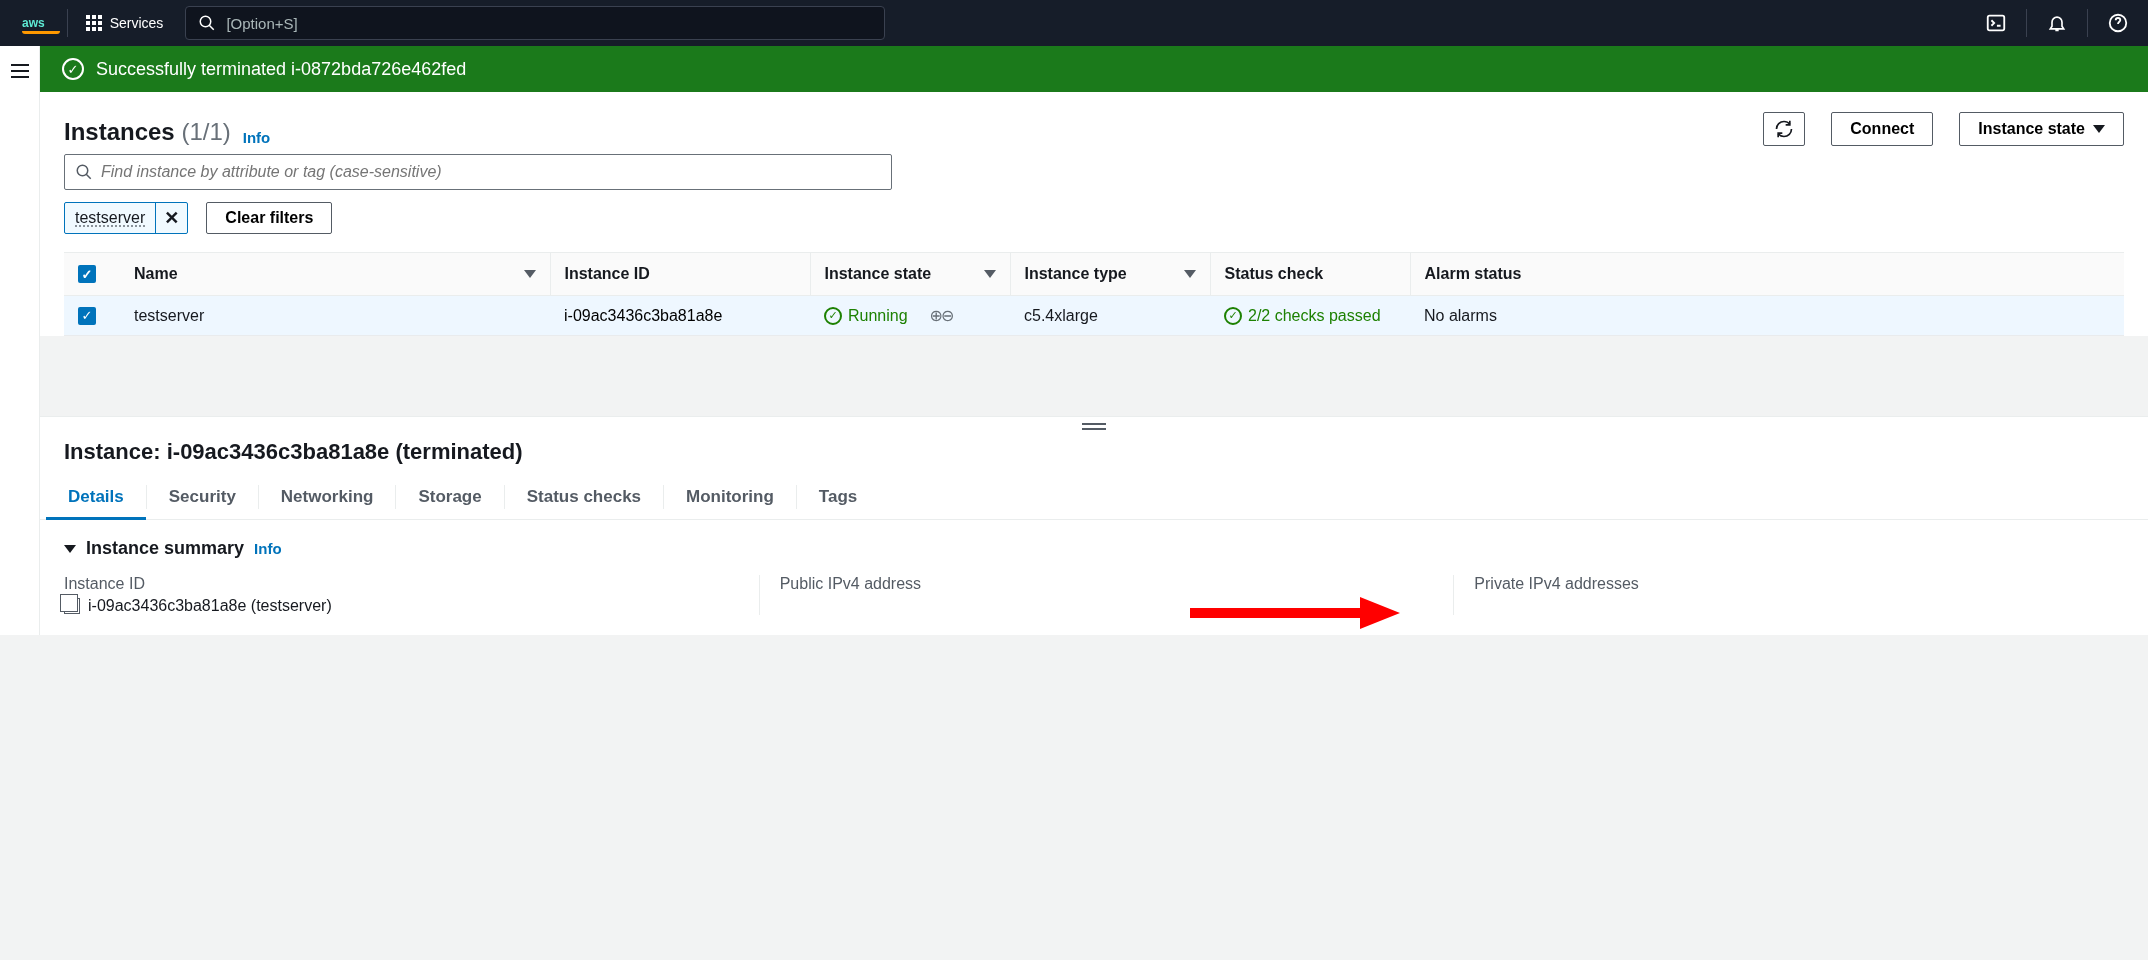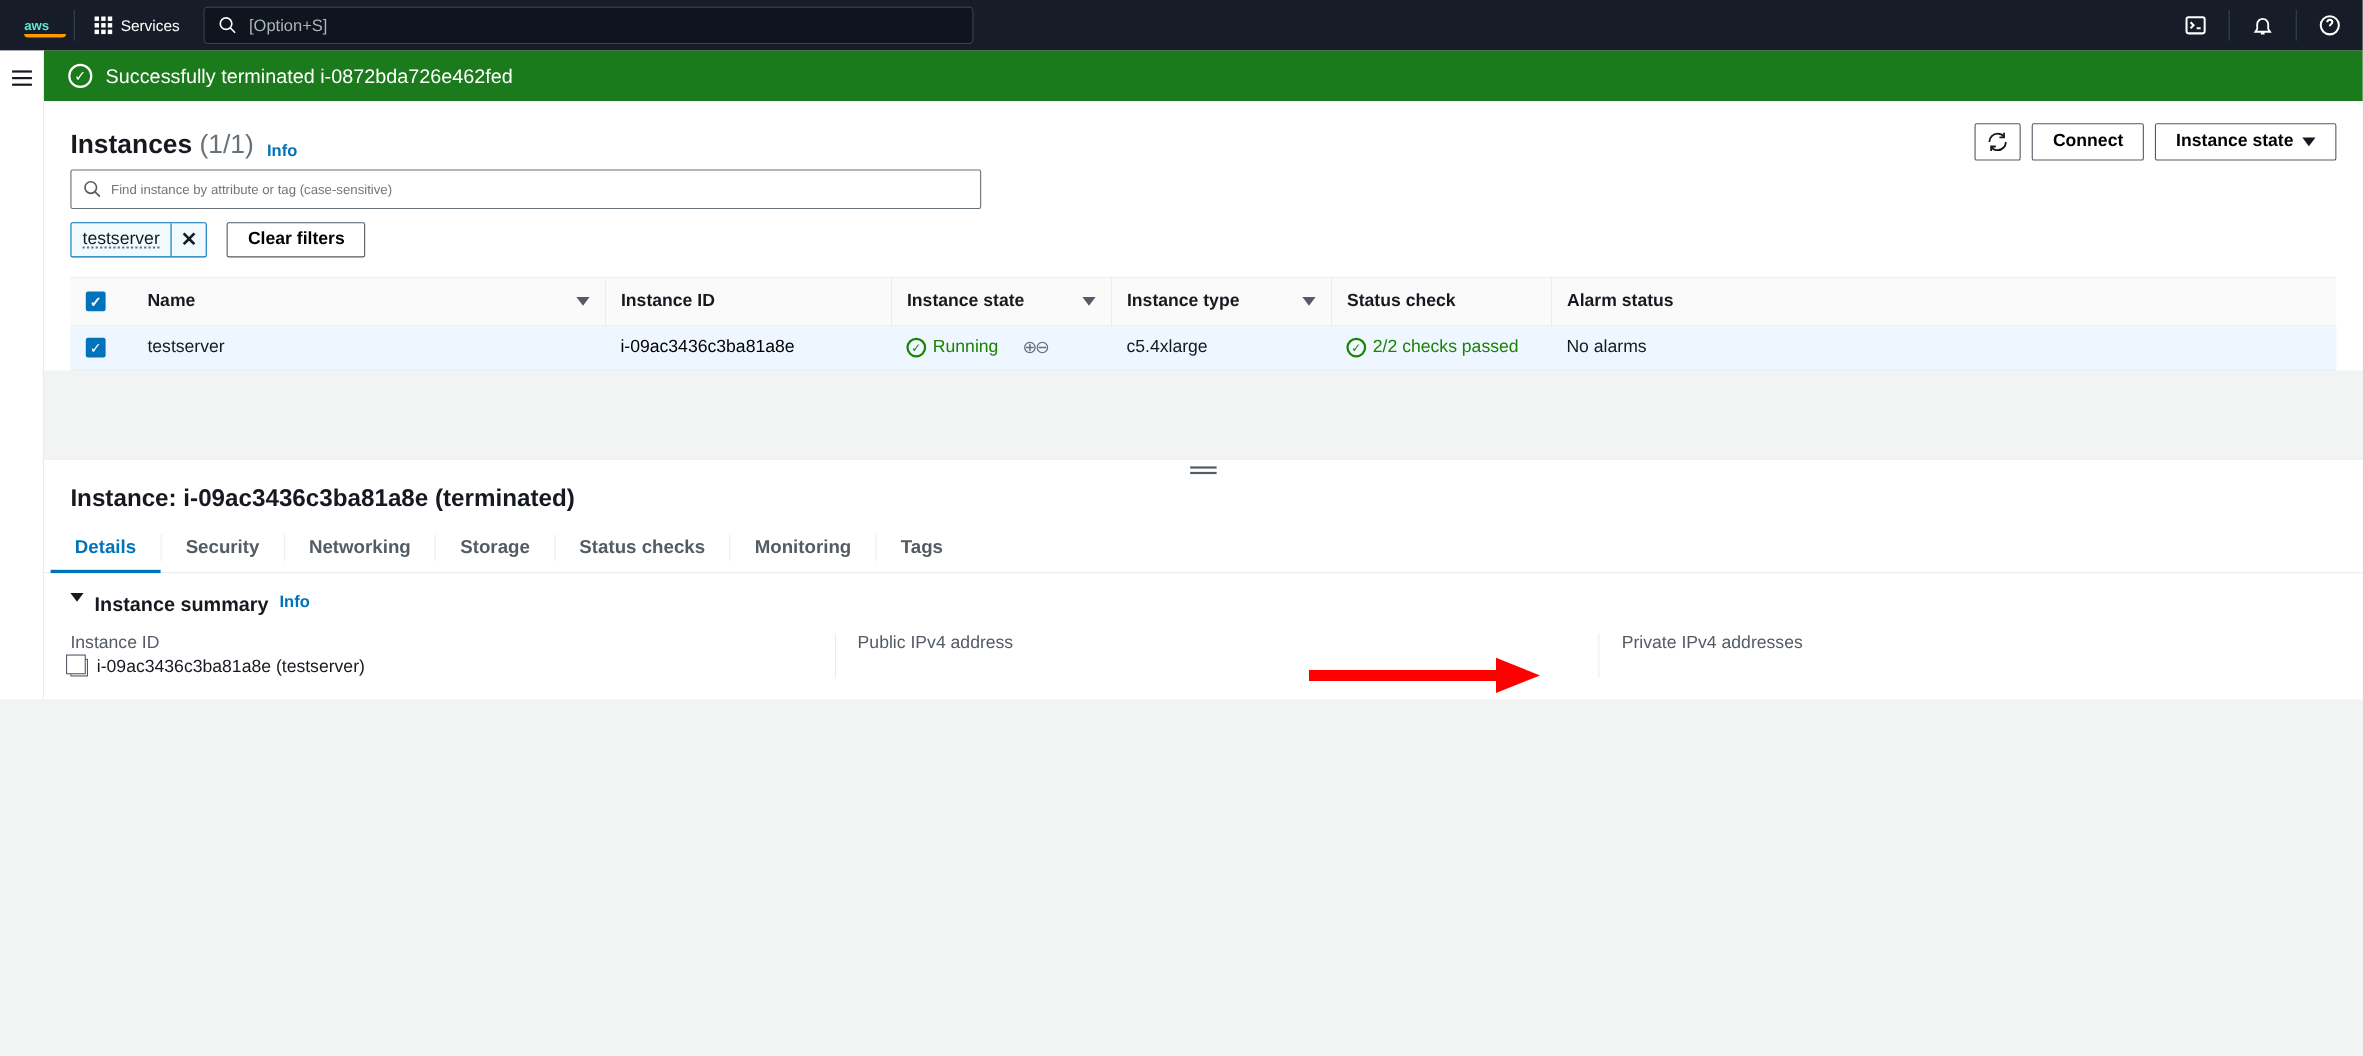--- a/index.html
+++ b/index.html
@@ -24,26 +24,26 @@
   .hamburger { display:flex; flex-direction:column; gap:4px; cursor:pointer;}
   .hamburger span{ display:block; width:18px; height:2px; background:#16191f;}
   .content { flex:1; min-width:0; }
   .banner { background:#1b7a1b; color:#fff; display:flex; align-items:center; padding:12px 22px; font-size:18px; gap:12px; }
   .check-circle { width:22px; height:22px; border:2px solid #fff; border-radius:50%; display:flex; align-items:center; justify-content:center; font-size:13px; }
   .panel { background:#fff; padding:12px 24px 0 24px; }
   .header-row { display:flex; align-items:flex-end; gap:12px; margin:8px 0 8px 0; }
   .header-row h1 { font-size:24px; font-weight:700; }
   .count { color:#687078; font-weight:400; }
   .info-link { color:#0073bb; font-size:15px; cursor:pointer; font-weight:600;}
-  .header-actions { margin-left:auto; display:flex; gap:10px;border-radius:14px; }
+  .header-actions { margin-left:auto; display:flex; gap:26px;border-radius:14px; }
   .btn { border:1px solid #545b64; background:#fff; padding:6px 18px; font-size:16px; border-radius:2px; cursor:pointer; display:flex; align-items:center; gap:8px; font-weight:600;}
   .btn.icon-only{ padding:6px 10px;}
   .caret-down { width:0;height:0;border-left:6px solid transparent;border-right:6px solid transparent;border-top:8px solid #16191f;}
   .search-instances { display:flex; align-items:center; border:1px solid #687078; border-radius:2px; width:828px; height:36px; padding:0 10px; gap:8px; margin-top:6px;}
-  .search-instances input { flex:1; border:none; outline:none; font-size:12px; }
+  .search-instances input { flex:1; border:none; outline:none; font-size:16px; font-style:italic; }
   .filters-row { display:flex; align-items:center; gap:18px; margin:12px 0 18px 0;}
   .chip { display:flex; align-items:center; border:1px solid #0073bb; background:#f1faff; border-radius:2px; overflow:hidden;}
   .chip-label { padding:6px 10px; font-size:16px; text-decoration:underline dotted #687078; text-underline-offset:3px; }
   .chip-x { border-left:1px solid #0073bb; padding:4px 8px; cursor:pointer; font-size:18px; font-weight:600;}
   
   .table { width:100%; border-collapse:collapse; }
   .table th { text-align:left; font-weight:700; padding:12px 14px; border-top:1px solid #eaeded; border-bottom:1px solid #eaeded; font-size:16px; background:#fafafa; position:relative;}
   .table td { padding:10px 14px; font-size:16px; border-bottom:1px solid #e9ebed; }
   .th-sep { border-right:1px solid #eaeded; }
   .sort-handle { width:0;height:0;border-left:6px solid transparent;border-right:6px solid transparent;border-top:8px solid #545b64; position:absolute; right:14px; top:50%; transform:translateY(-50%);}
@@ -58,21 +58,21 @@
   
   .detail { background:#fff; border-top:1px solid #eaeded; position:relative;}
   .resizer { position:absolute; top:6px; left:50%; transform:translateX(-50%); width:24px; height:10px; display:flex; flex-direction:column; gap:3px; cursor:row-resize;}
   .resizer span{ height:2px; background:#545b64;}
   .detail-header { padding:22px 24px 10px 24px; font-size:22px; font-weight:700;}
   .tabs { display:flex; border-bottom:1px solid #eaeded; padding:0 6px;}
   .tab { padding:12px 22px; font-size:17px; font-weight:700; cursor:pointer; color:#545b64; position:relative;}
   .tab.active { color:#0073bb; }
   .tab.active::after{ content:""; position:absolute; left:0; right:0; bottom:-1px; height:3px; background:#0073bb;}
   .tab-sep { width:1px; background:#eaeded; margin:10px 0;}
-  .section-title { display:flex; gap:10px; padding:18px 24px 6px 24px; font-size:18px; font-weight:700;}
+  .section-title { display:flex; align-items:center; gap:10px; padding:18px 24px 6px 24px; font-size:18px; font-weight:700;}
   .disclosure{ width:0;height:0;border-left:6px solid transparent;border-right:6px solid transparent;border-top:8px solid #16191f;}
   .summary-grid { display:grid; grid-template-columns: 1fr 1fr 1fr; padding:10px 24px 20px 24px; gap:6px 24px;}
   .field-label { color:#545b64; font-size:16px; margin-bottom:4px;}
   .field-value { font-size:16px; display:flex; align-items:center; gap:8px;}
   .copy-icon{ width:16px;height:16px;border:1.5px solid #545b64; position:relative; cursor:pointer;}
   .copy-icon::before{content:"";position:absolute;width:16px;height:16px;border:1.5px solid #545b64;left:-5px;top:-5px;background:#fff;}
   .col-divider{ border-left:1px solid #eaeded; padding-left:20px;}
   
   .arrow-annotation{ position:absolute; pointer-events:none;}
   .mag-icon{ stroke:#fff; }

